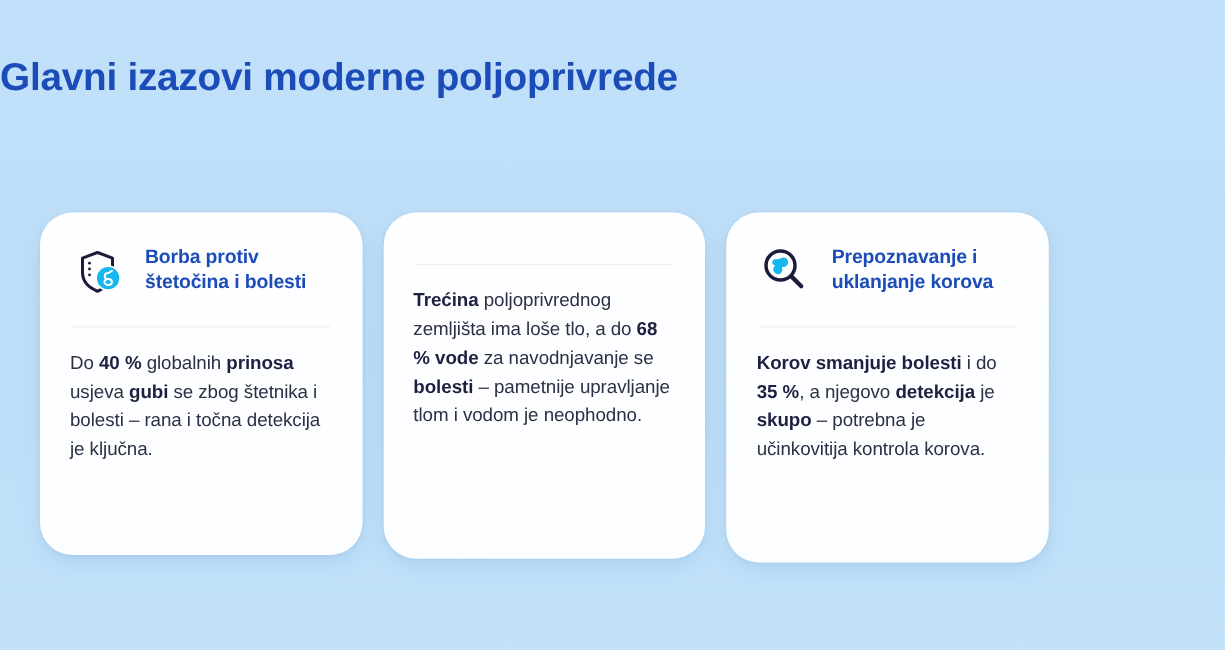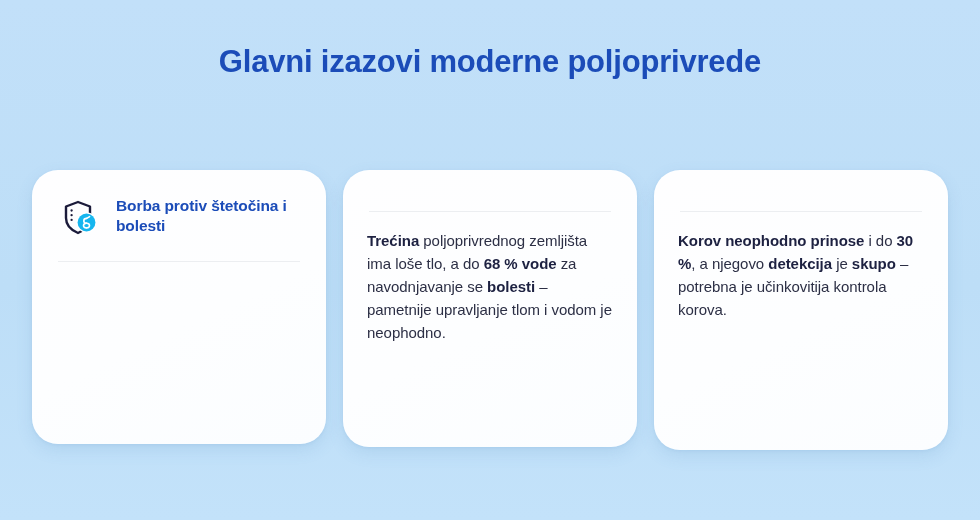--- a/index.html
+++ b/index.html
@@ -21,33 +21,33 @@
     height: 520px;
     background: linear-gradient(180deg, #c2e0f9 0%, #bddef7 55%, #c3e2fa 100%);
     box-sizing: border-box;
   }
 
   .page-title {
     position: absolute;
     top: 41px;
     left: 0;
     width: 980px;
-    text-align: center;
+    text-align: left;
     font-size: 31px;
     font-weight: bold;
     letter-spacing: -0.2px;
     color: #1b4cb8;
     line-height: 42px;
   }
 
   .cards-row {
     position: absolute;
     top: 170px;
     left: 32px;
-    width: 916px;
+    width: 807px;
     display: flex;
     gap: 17px;
     align-items: flex-start;
   }
 
   .card {
     flex: 1 1 0;
     min-width: 0;
     background: linear-gradient(155deg, #fefeff 0%, #fdfeff 55%, #fbfdff 100%);
     border-radius: 26px;
@@ -127,26 +127,40 @@
               <path d="M30.6 24.4 C29.0 24.4 27.8 25.5 27.8 26.9 C27.8 28.2 29.0 29.2 30.6 29.2"></path>
               <path d="M30.6 29.2 C32.2 29.2 33.5 30.2 33.5 31.6 C33.5 32.9 32.3 33.9 30.8 33.9"></path>
               <path d="M30.6 29.2 C28.9 29.2 27.5 30.3 27.5 31.6 C27.5 32.9 28.8 33.9 30.3 33.9"></path>
               <path d="M30.7 24.4 L33.6 22.6"></path>
             </g>
           </svg>
         </div>
         <div class="card-title">Borba protiv štetočina i bolesti</div>
       </div>
       <hr class="divider">
+      <div class="card-body">Do <b>40 %</b> globalnih <b>prinosa</b> usjeva <b>gubi</b> se zbog štetnika i bolesti – rana i točna detekcija je ključna.</div>
     </div>
 
     <div class="card card-2">
       <hr class="divider">
       <div class="card-body"><b>Trećina</b> poljoprivrednog zemljišta ima loše tlo, a do <b>68 % vode</b> za navodnjavanje se <b>bolesti</b> – pametnije upravljanje tlom i vodom je neophodno.</div>
     </div>
 
     <div class="card card-3">
+      <div class="card-head">
+        <div class="card-icon">
+          <svg width="46" height="46" viewBox="0 0 46 46" aria-hidden="true">
+            <circle cx="19.4" cy="18.4" r="11.6" fill="#ffffff"></circle>
+            <g fill="#16b6ef">
+              <path d="M19.6 12.6 C22.4 11.3 25.2 12.6 25.4 15.4 C25.6 18.2 23.3 20.1 20.6 19.6 C21.2 21.6 21.0 23.4 19.6 24.6 C18.0 25.9 15.6 25.4 14.3 23.6 C13.0 21.8 13.4 19.5 15.0 18.5 C13.2 17.9 12.4 16.3 13.1 14.8 C13.8 13.3 15.8 12.7 17.4 13.6 C18.0 13.0 18.8 12.9 19.6 12.6 Z"></path>
+            </g>
+            <circle cx="19.4" cy="18.4" r="11.6" fill="none" stroke="#1b1b3a" stroke-width="2.8"></circle>
+            <path d="M28.1 27.1 L36.0 35.0" stroke="#1b1b3a" stroke-width="3.4" stroke-linecap="round"></path>
+          </svg>
+        </div>
+        <div class="card-title">Prepoznavanje i uklanjanje korova</div>
+      </div>
       <hr class="divider">
-      <div class="card-body"><b>Korov neophodno prinose</b> i do <b>30 %</b>, a njegovo <b>detekcija</b> je <b>skupo</b> – potrebna je učinkovitija kontrola korova.</div>
+      <div class="card-body"><b>Korov smanjuje bolesti</b> i do <b>35 %</b>, a njegovo <b>detekcija</b> je <b>skupo</b> – potrebna je učinkovitija kontrola korova.</div>
     </div>
 
   </div>
 </div>
 
 </body></html>

